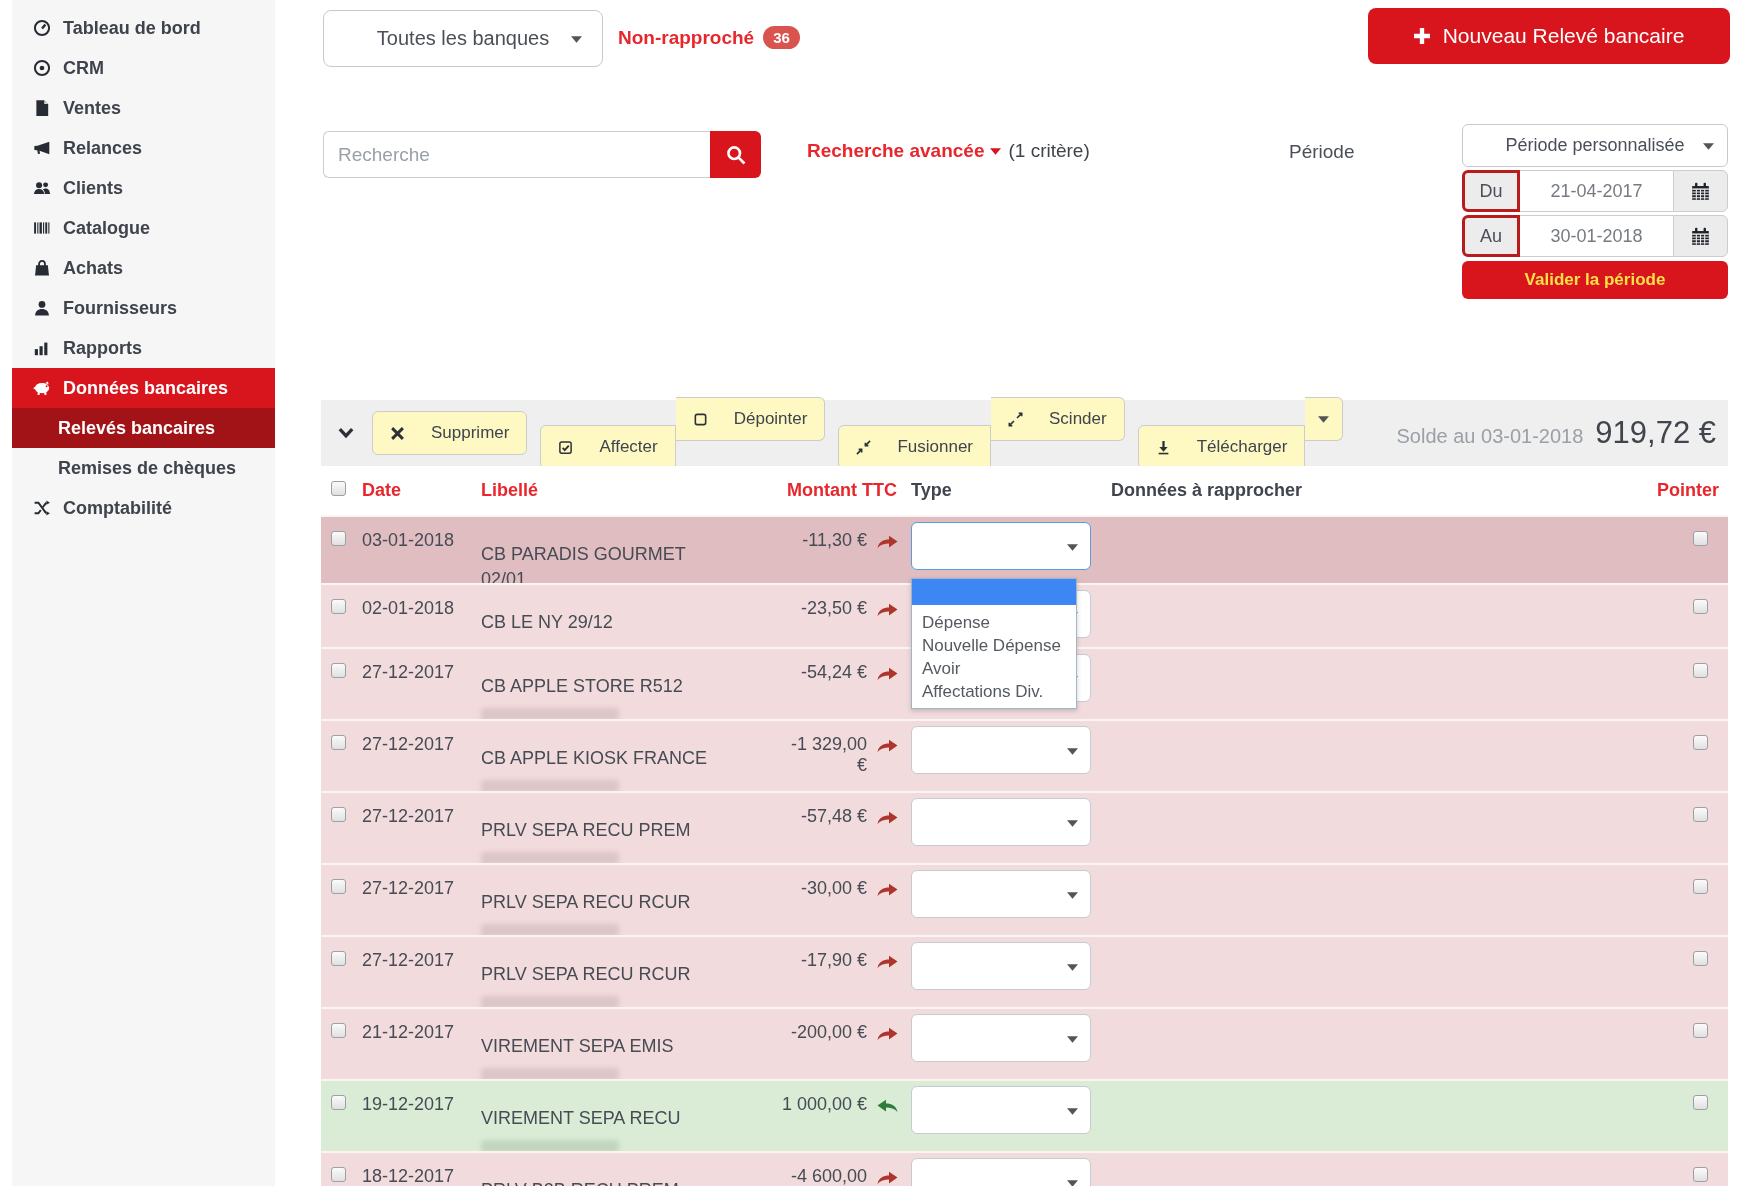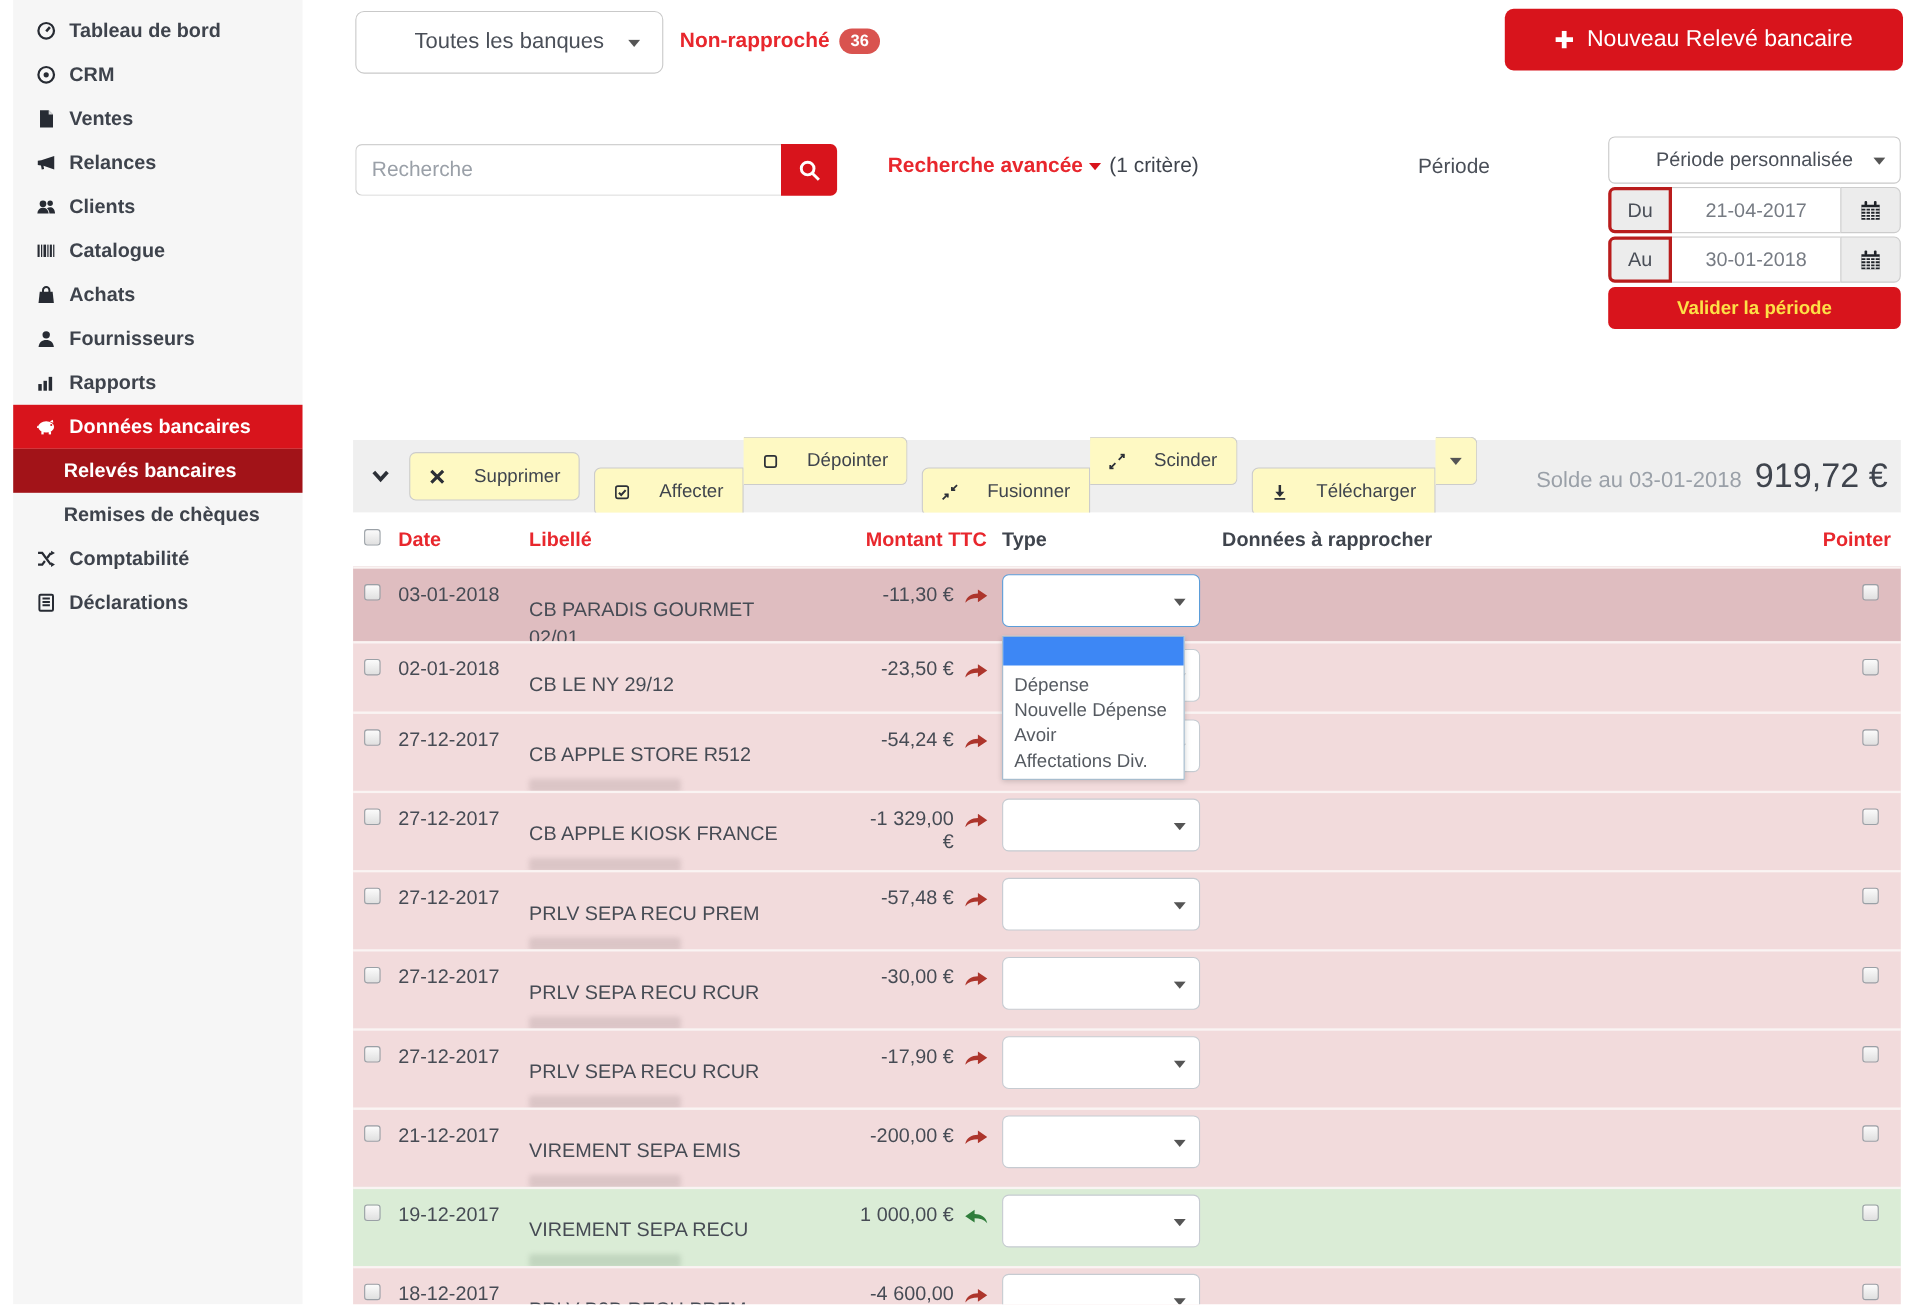--- a/index.html
+++ b/index.html
@@ -239,29 +239,20 @@
     <span class="side-ic">
           <svg viewBox="0 0 17 16" fill="none" stroke="currentColor" stroke-width="1.9">
             <path d="M1.5 3h3.6l7.4 10"></path>
             <path d="M12.5 3L9.3 7.3M1.5 13h3.6l2.3-3.1"></path>
             <path d="M12.7 1l3.3 2-3.3 2z" fill="currentColor" stroke="none"></path>
             <path d="M12.7 11l3.3 2-3.3 2z" fill="currentColor" stroke="none"></path>
           </svg>
         </span>
     <span class="side-label">Comptabilité</span>
   </div>
-      <div class="side-item">
-    <span class="side-ic">
-          <svg viewBox="0 0 16 16" fill="none" stroke="currentColor" stroke-width="1.6">
-            <rect x="2.5" y="1.5" width="11" height="13" rx="1"></rect>
-            <path d="M5 4.6h6M5 7.3h6M5 10h6"></path>
-          </svg>
-        </span>
-    <span class="side-label">Déclarations</span>
-  </div>
     </nav>
 
   <div class="bank-select">
     <span>Toutes les banques</span>
     <span class="ic-caret caret">
         <svg viewBox="0 0 10 6" fill="currentColor">
           <path d="M0 0h10L5 6z"></path>
         </svg>
       </span>
   </div>

